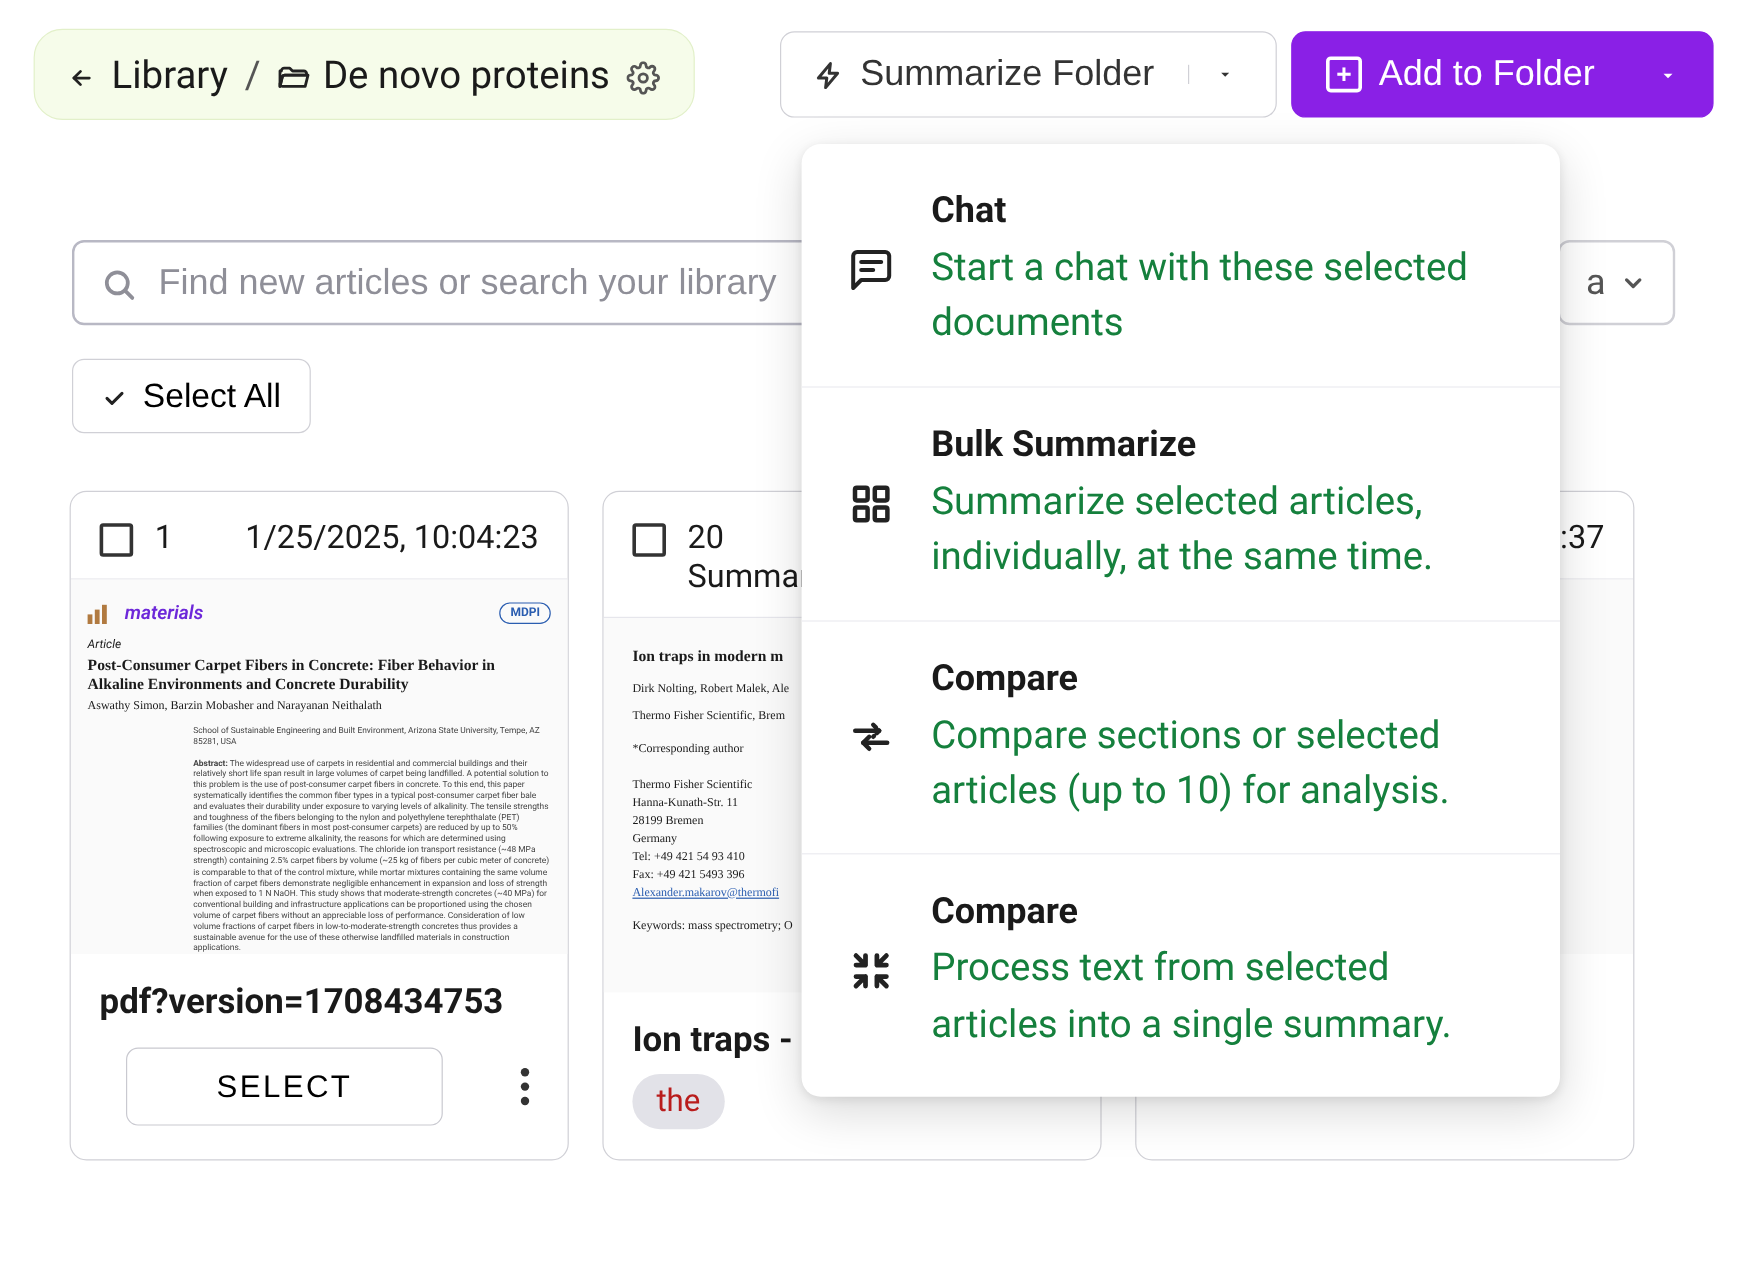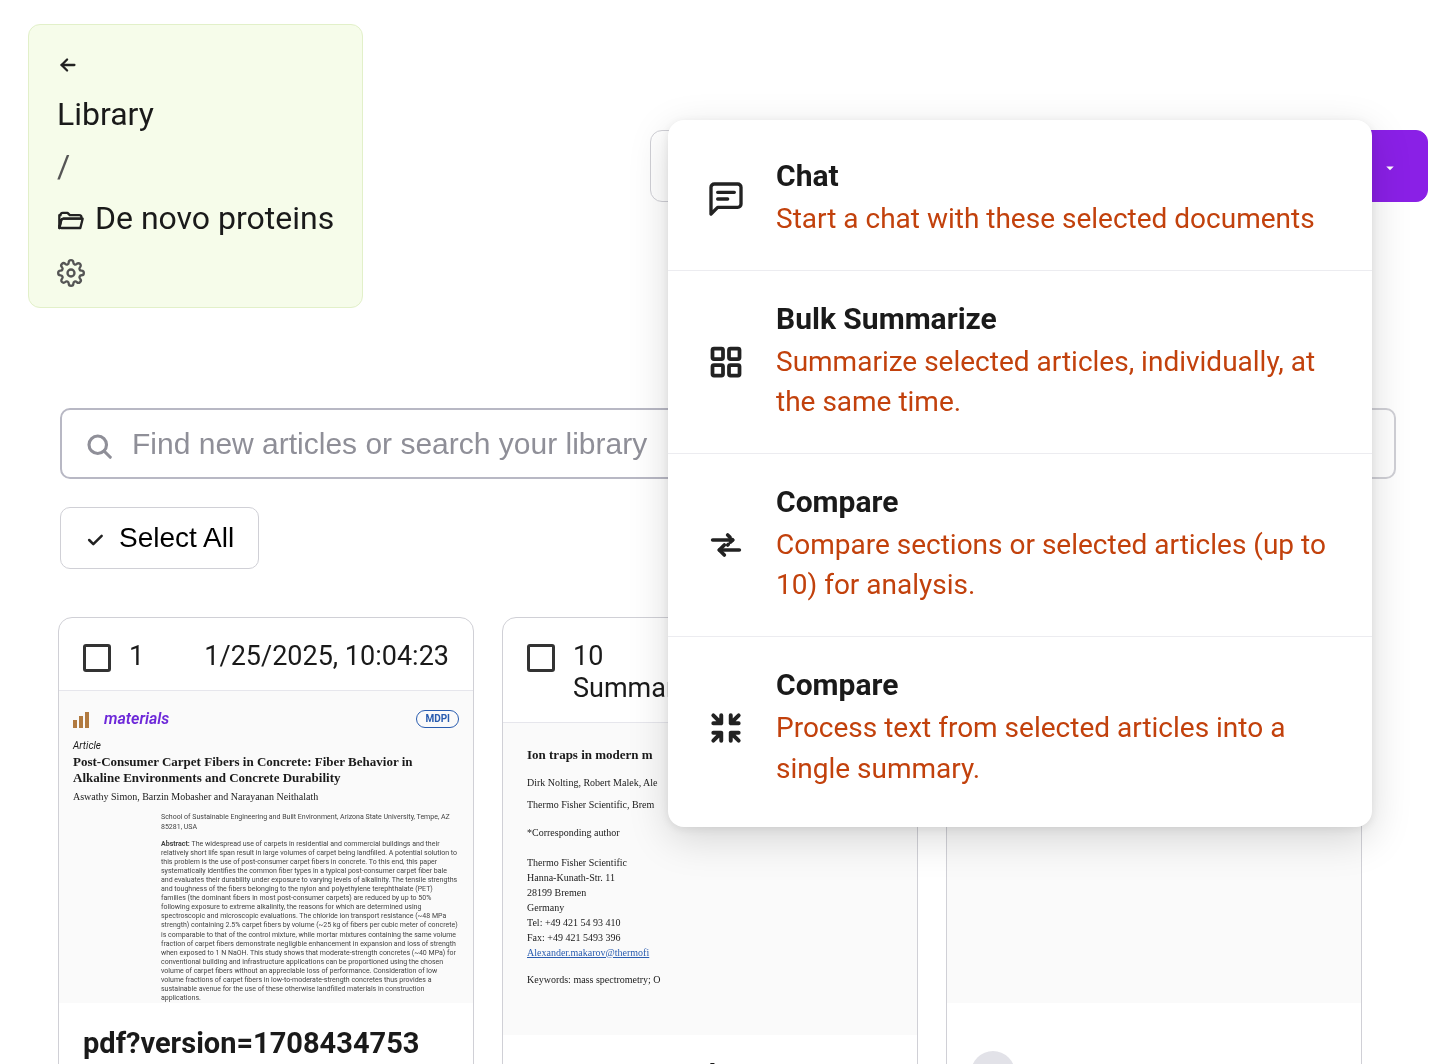--- a/index.html
+++ b/index.html
@@ -15,27 +15,27 @@
   
   .header-row {
     display: flex;
     align-items: center;
     padding: 24px 0 24px 28px;
     gap: 12px;
   }
 
   .breadcrumb-box {
     display: inline-flex;
+    align-items: center;
     gap: 14px;
     padding: 18px 28px;
     background: #f6fcea;
     border: 1px solid #e2f0c9;
-    border-radius: 12px;
+    border-radius: 24px;
     font-size: 32px;
-    flex-direction: column;
   }
 
   .breadcrumb-box .sep {
     color: #555;
   }
 
   .breadcrumb-link {
     color: #1a1a1a;
     text-decoration: none;
   }
@@ -265,21 +265,21 @@
     font-size: 29px;
     font-weight: 700;
     line-height: 1.25;
     min-height: 48px;
   }
 
   .card-tag-row { padding: 0 24px 10px 24px; }
   .tag-pill {
     display: inline-block;
     background: #e2e2e8;
-    color: #404040;
+    color: #b91c1c;
     border-radius: 999px;
     padding: 8px 20px;
     font-size: 26px;
   }
 
   .card-footer {
     display: flex;
     align-items: center;
     gap: 18px;
     padding: 10px 24px 28px 24px;
@@ -309,21 +309,21 @@
   }
   .kebab span {
     width: 7px; height: 7px; background: #333; border-radius: 50%;
   }
 
   
   .dropdown {
     position: absolute;
     top: 120px;
     left: 668px;
-    width: 704px;
+    width: 632px;
     background: #fff;
     border-radius: 16px;
     box-shadow: 0 12px 40px rgba(0,0,0,0.15), 0 2px 8px rgba(0,0,0,0.08);
     padding: 8px 0;
     z-index: 100;
   }
 
   .dd-item {
     display: flex;
     align-items: center;
@@ -338,21 +338,21 @@
     width: 44px;
     height: 44px;
     flex-shrink: 0;
     display: flex;
     align-items: center;
     justify-content: center;
   }
 
   .dd-text { flex: 1; }
   .dd-title { font-size: 30px; font-weight: 700; margin-bottom: 6px; }
-  .dd-desc { font-size: 28px; color: #c2410c; line-height: 1.45; }
+  .dd-desc { font-size: 32px; color: #15803d; line-height: 1.45; }
 
 </style>
 </head>
 <body>
 
 <div class="header-row">
   <div class="breadcrumb-box">
     <span>
       <svg class="icon-svg" width="22" height="22" viewBox="0 0 24 24" fill="none" stroke="#222" stroke-width="2.5" stroke-linecap="round" stroke-linejoin="round">
           <path d="M19 12H5"></path>
@@ -475,21 +475,21 @@
           <span></span>
         </div>
     </div>
   </div>
 
   <div class="card">
     <div class="card-head">
       <div class="checkbox"></div>
       <div class="card-head-text">
         <div class="card-head-row1">
-          <span>10</span>
+          <span>20</span>
           <span></span>
         </div>
         <div class="card-head-row1">
           <span>Summar</span>
           <span></span>
         </div>
       </div>
     </div>
     <div class="card-preview preview-iontraps">
       <div class="pt-title">Ion traps in modern m</div>

